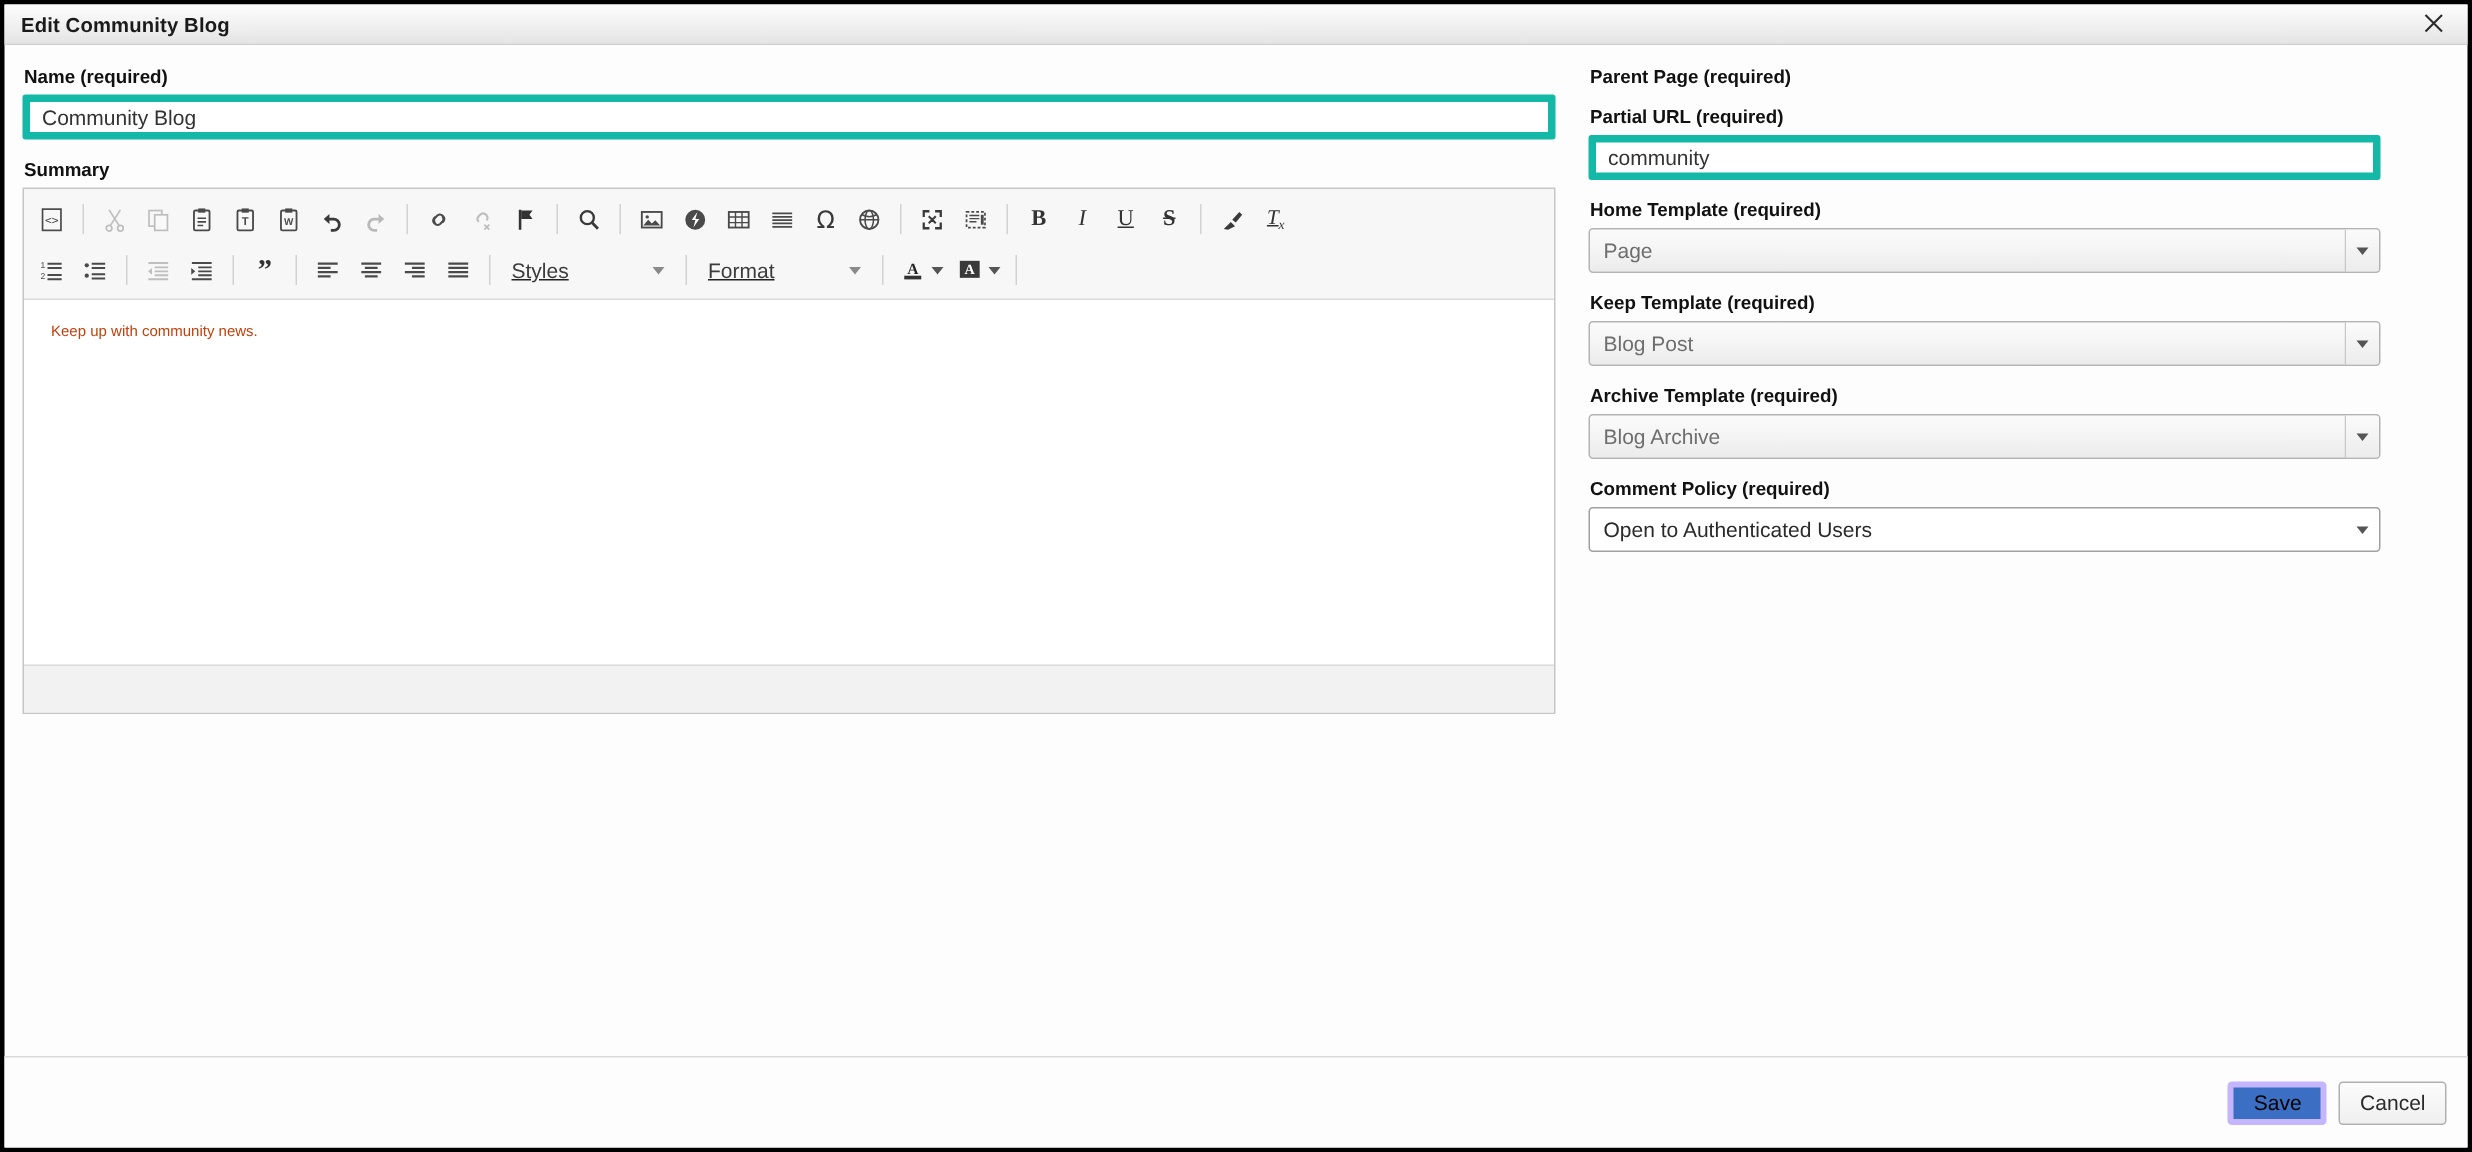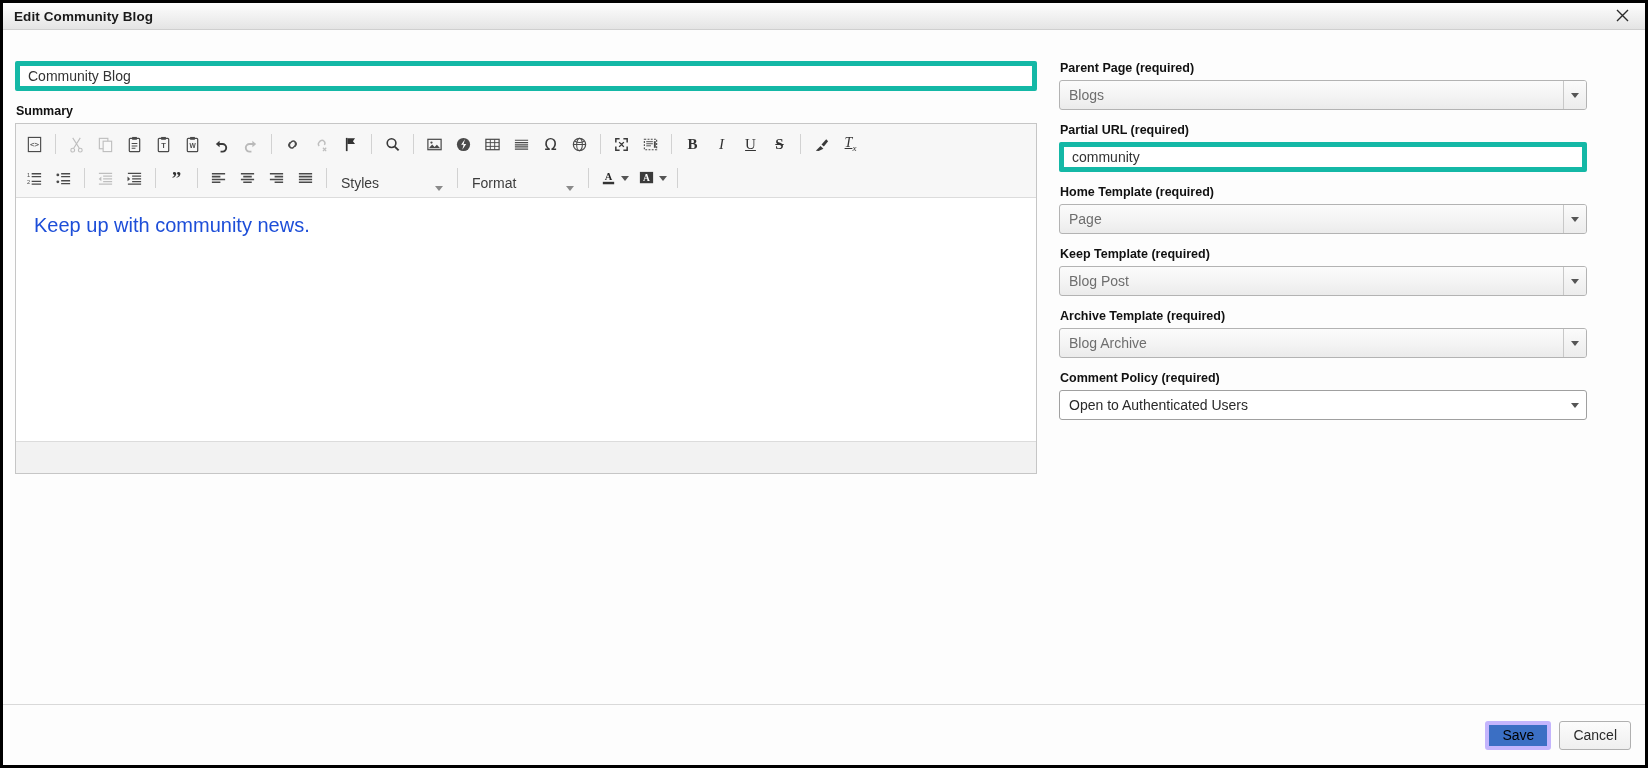--- a/index.html
+++ b/index.html
@@ -9,21 +9,21 @@
     font-family:"Liberation Sans", sans-serif;
     font-size:13px;
     color:#222;
     overflow:hidden;
   }
   .window{
     position:absolute;left:0;top:0;width:1648px;height:768px;
     box-sizing:border-box;
     border:3px solid #000;
     background:#fdfdfd;
-    display:flex;flex-direction:column;gap:17px;
+    display:flex;flex-direction:column;
   }
   
   .titlebar{
     height:26px;min-height:26px;
     background:linear-gradient(to bottom,#fdfdfd 0%,#f0f0f0 55%,#e4e4e4 100%);
     border-bottom:1px solid #cfcfcf;
     display:flex;align-items:center;
     position:relative;
   }
   .title-text{
@@ -79,33 +79,34 @@
     display:flex;align-items:center;justify-content:center;
     cursor:pointer;border-radius:2px;
   }
   .tbtn.dis{opacity:.32;cursor:default;}
   .tsep{width:1px;height:20px;background:#d2d2d2;margin:0 6px;}
   .tlabel{
     font-size:14px;color:#3c3c3c;font-weight:normal;
     font-family:"Liberation Sans", sans-serif;
   }
   .combo{
-    height:26px;display:flex;align-items:flex-end;
+    height:26px;display:flex;align-items:center;
     cursor:pointer;padding:0 2px 0 8px;min-width:108px;
     justify-content:space-between;
+    text-decoration:underline;
   }
   .caret{
     width:0;height:0;border-left:4px solid transparent;
     border-right:4px solid transparent;border-top:5px solid #8a8a8a;
     margin-left:18px;margin-right:6px;
   }
   .editor-body{
     height:243px;
     padding:16px 18px;
-    font-size:20px;color:#1d4ed8;
+    font-size:10px;color:#c2410c;
     box-sizing:border-box;
     background:#fff;
     overflow:hidden;
   }
   .editor-footer{
     height:31px;
     background:#f2f2f2;
     border-top:1px solid #dcdcdc;
   }
   
@@ -178,20 +179,21 @@
           <path d="M1 1 L12 12 M12 1 L1 12" stroke="#2b2b2b" stroke-width="1.4" fill="none"></path>
         </svg>
       </span>
     </div>
   </div>
 
   <div class="content">
 
     <div class="col-left">
 
+      <div class="field-label">Name (required)</div>
       <input class="text-input" value="Community Blog" style="">
 
       <div class="gap"></div>
       <div class="field-label">Summary</div>
 
       <div class="editor">
         <div class="toolbar">
           <div class="trow" id="toolbar-row-1">
               <div class="tbtn" title="Source">
                 <svg width="17" height="17" viewBox="0 0 18 18">
@@ -427,28 +429,21 @@
               <div class="tsep"></div>
             </div>
         </div>
         <div class="editor-body">
           <div>Keep up with community news.</div>
         </div>
         <div class="editor-footer"></div>
       </div>
     </div>
 
-    <div class="col-right" id="right-column"><div class="field-label">Parent Page (required)</div><div class="select-wrap">
-          <div class="select-box disabled">
-            <span>Blogs</span>
-          </div>
-          <div class="sel-arrow">
-            <i></i>
-          </div>
-        </div><div class="field-label" style="margin-top: 13px;">Partial URL (required)</div><input class="text-input" value="community" style=""><div class="field-label" style="margin-top: 13px;">Home Template (required)</div><div class="select-wrap">
+    <div class="col-right" id="right-column"><div class="field-label">Parent Page (required)</div><div class="field-label" style="margin-top: 13px;">Partial URL (required)</div><input class="text-input" value="community" style=""><div class="field-label" style="margin-top: 13px;">Home Template (required)</div><div class="select-wrap">
           <div class="select-box disabled">
             <span>Page</span>
           </div>
           <div class="sel-arrow">
             <i></i>
           </div>
         </div><div class="field-label" style="margin-top: 13px;">Keep Template (required)</div><div class="select-wrap">
           <div class="select-box disabled">
             <span>Blog Post</span>
           </div>

